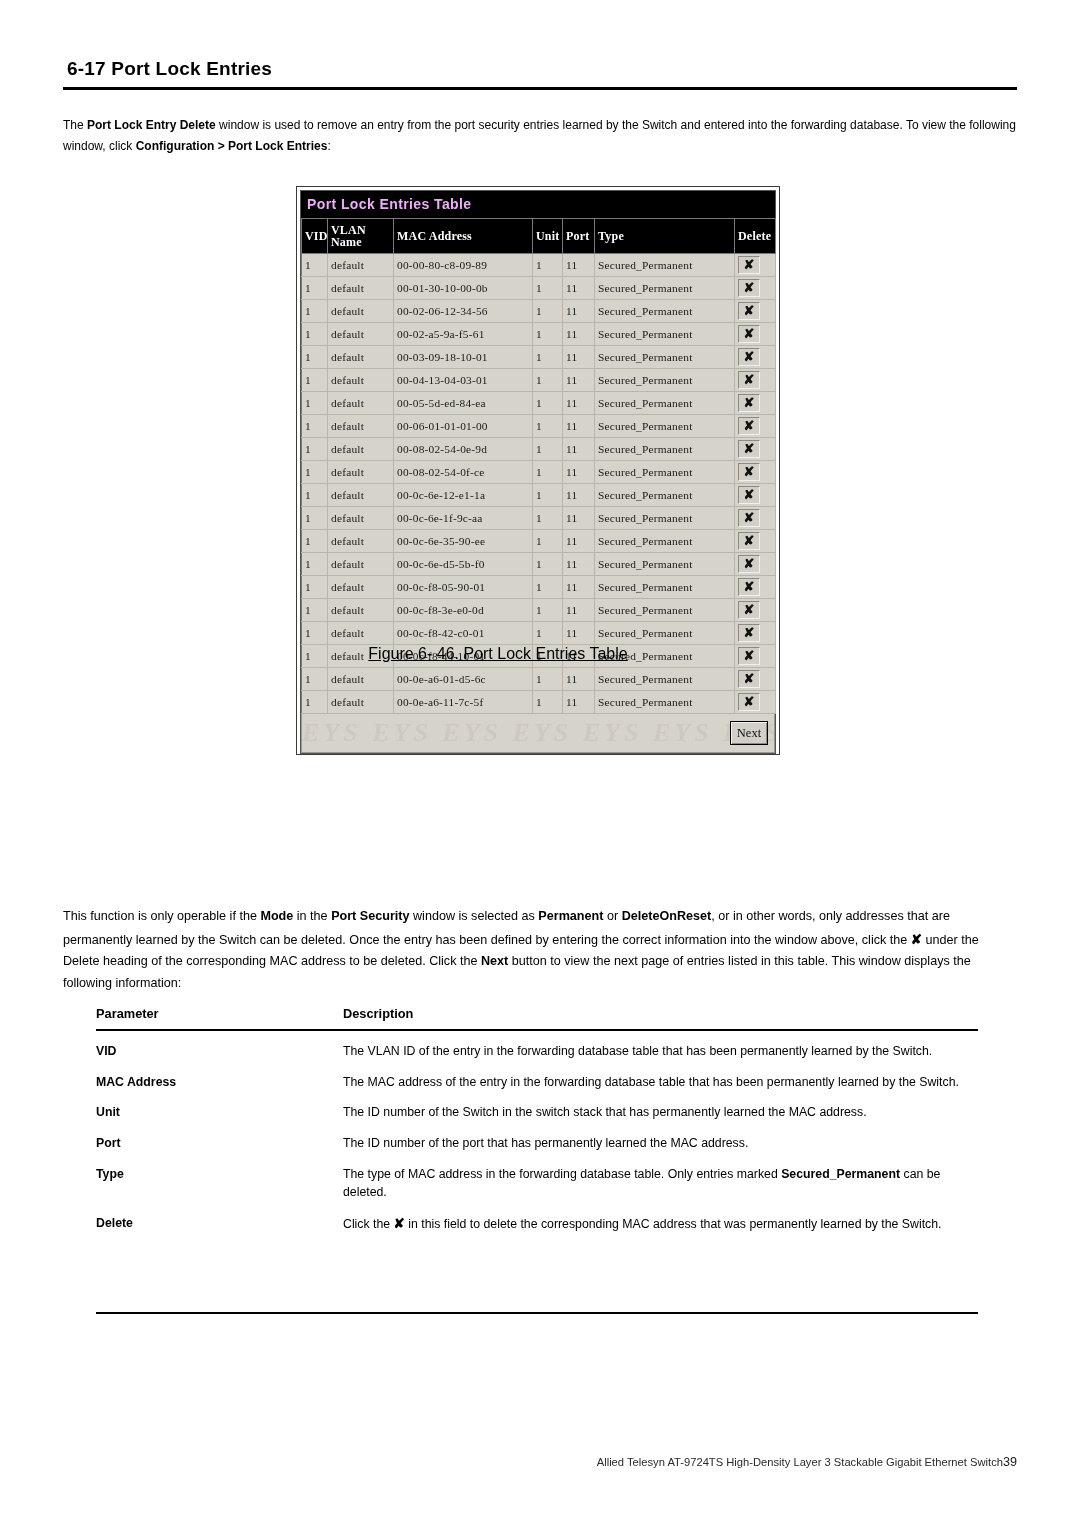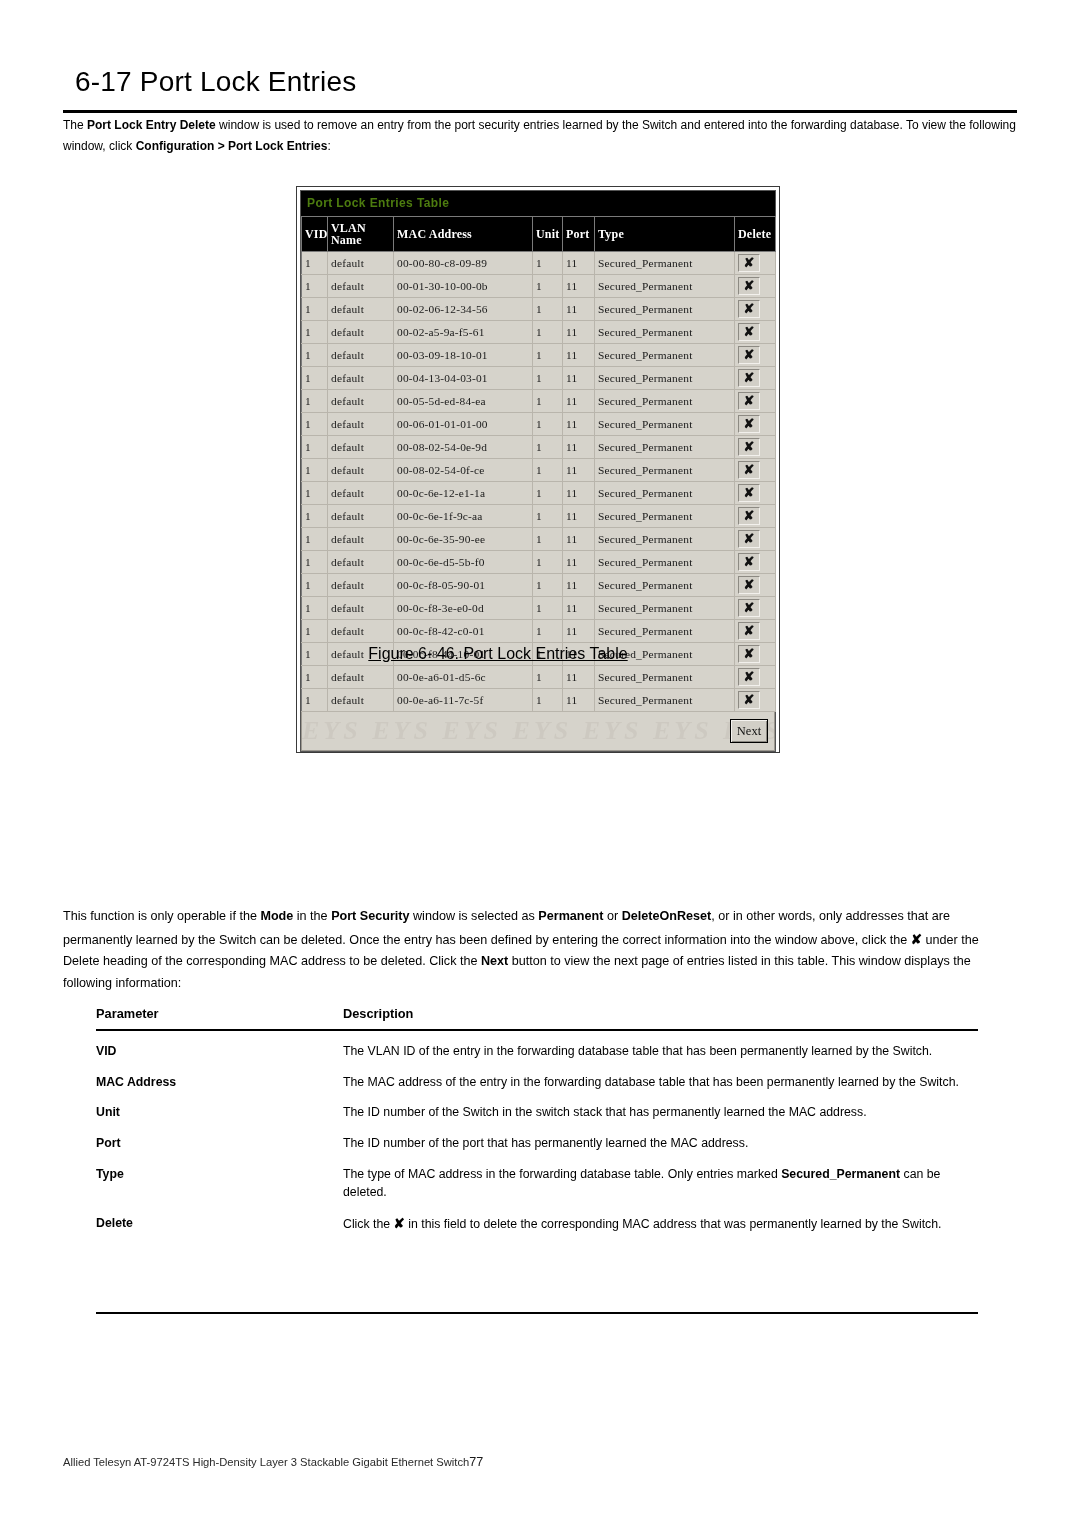--- a/index.html
+++ b/index.html
@@ -25,23 +25,23 @@
   }
 
   
   .section-head {
     position: absolute;
     left: 63px;
     top: 55px;
     width: 954px;
   }
   .section-head h1 {
-    margin: 12px;
-    font-size: 28px;
-    font-weight: normal;
+    margin: 4px;
+    font-size: 19px;
+    font-weight: bold;
     letter-spacing: 0.2px;
     line-height: 1.1;
   }
   .head-rule {
     margin-top: 7px;
     border-top: 3px solid #000;
     width: 954px;
   }
 
   
@@ -75,24 +75,24 @@
   }
 
   .shot-inner {
     border: 1px solid #555;
     background: #d4d0c8;
     position: relative;
   }
 
   .title-bar {
     background: #000000;
-    color: #4d7c0f;
+    color: #f0abfc;
     font-family: "Liberation Sans", sans-serif;
     font-weight: bold;
-    font-size: 12px;
+    font-size: 14px;
     padding: 5px 4px 6px 6px;
     letter-spacing: 0.4px;
   }
 
   table.lock {
     border-collapse: collapse;
     width: 100%;
     table-layout: fixed;
     font-size: 11.4px;
     font-family: "Liberation Serif", serif;
@@ -259,21 +259,21 @@
     border-top: 2px solid #000;
   }
 
   
   .footer {
     position: absolute;
     left: 63px;
     top: 1455px;
     width: 954px;
     display: flex;
-    justify-content: flex-start;
+    justify-content: flex-end;
     align-items: baseline;
     font-size: 11.2px;
     color: #2a2a2a;
   }
   .footer .pg { font-size: 12.6px; color: #1a1a1a; }
 </style>
 </head>
 <body>
 
 <div class="page">
@@ -540,16 +540,16 @@
         <tr>
           <td class="pname">Delete</td>
           <td class="pdesc"><span>Click the </span><span class="inline-x">✘</span><span> in this field to delete the corresponding MAC address that was permanently learned by the Switch.</span></td>
         </tr>
       </tbody>
   </table>
   <div class="param-bottom-rule"></div>
 
   <div class="footer">
     <span>Allied Telesyn AT-9724TS High-Density Layer 3 Stackable Gigabit Ethernet Switch</span>
-    <span class="pg">77</span>
+    <span class="pg">39</span>
   </div>
 
 </div>
 
 </body></html>

